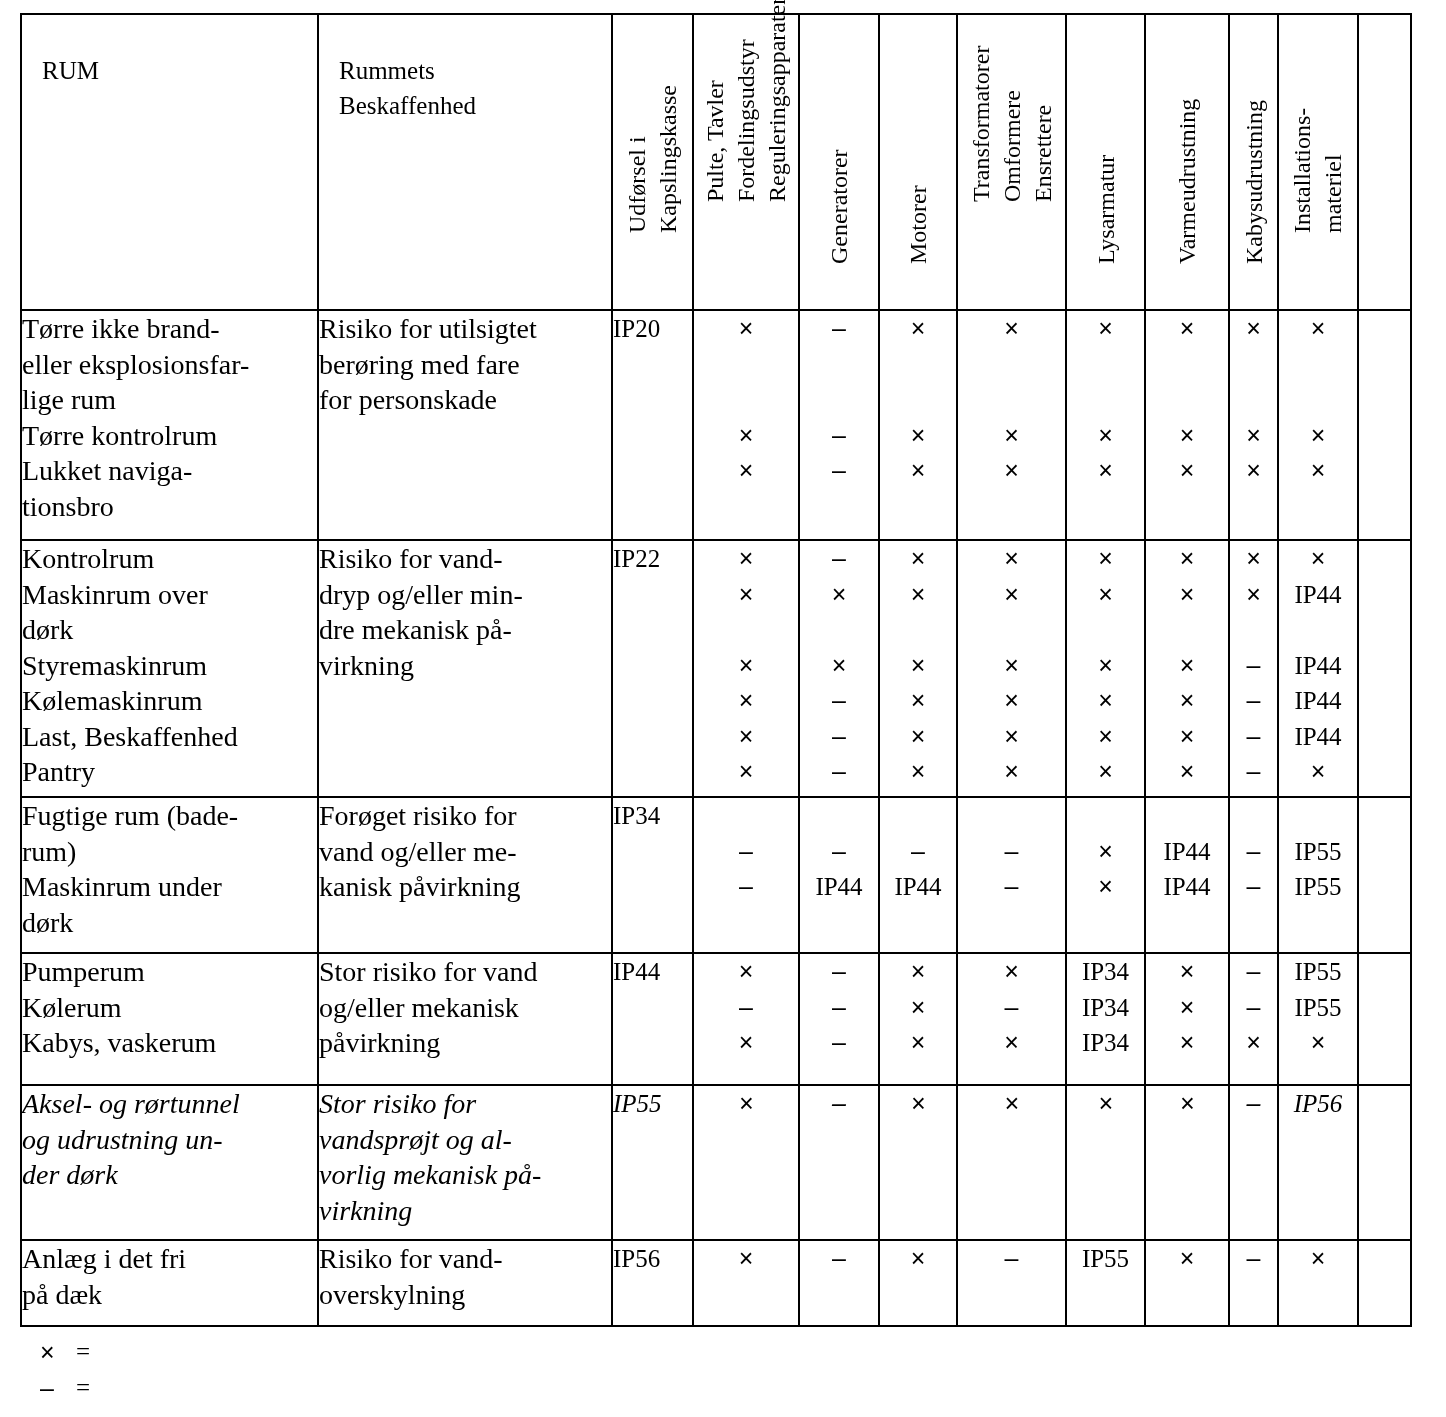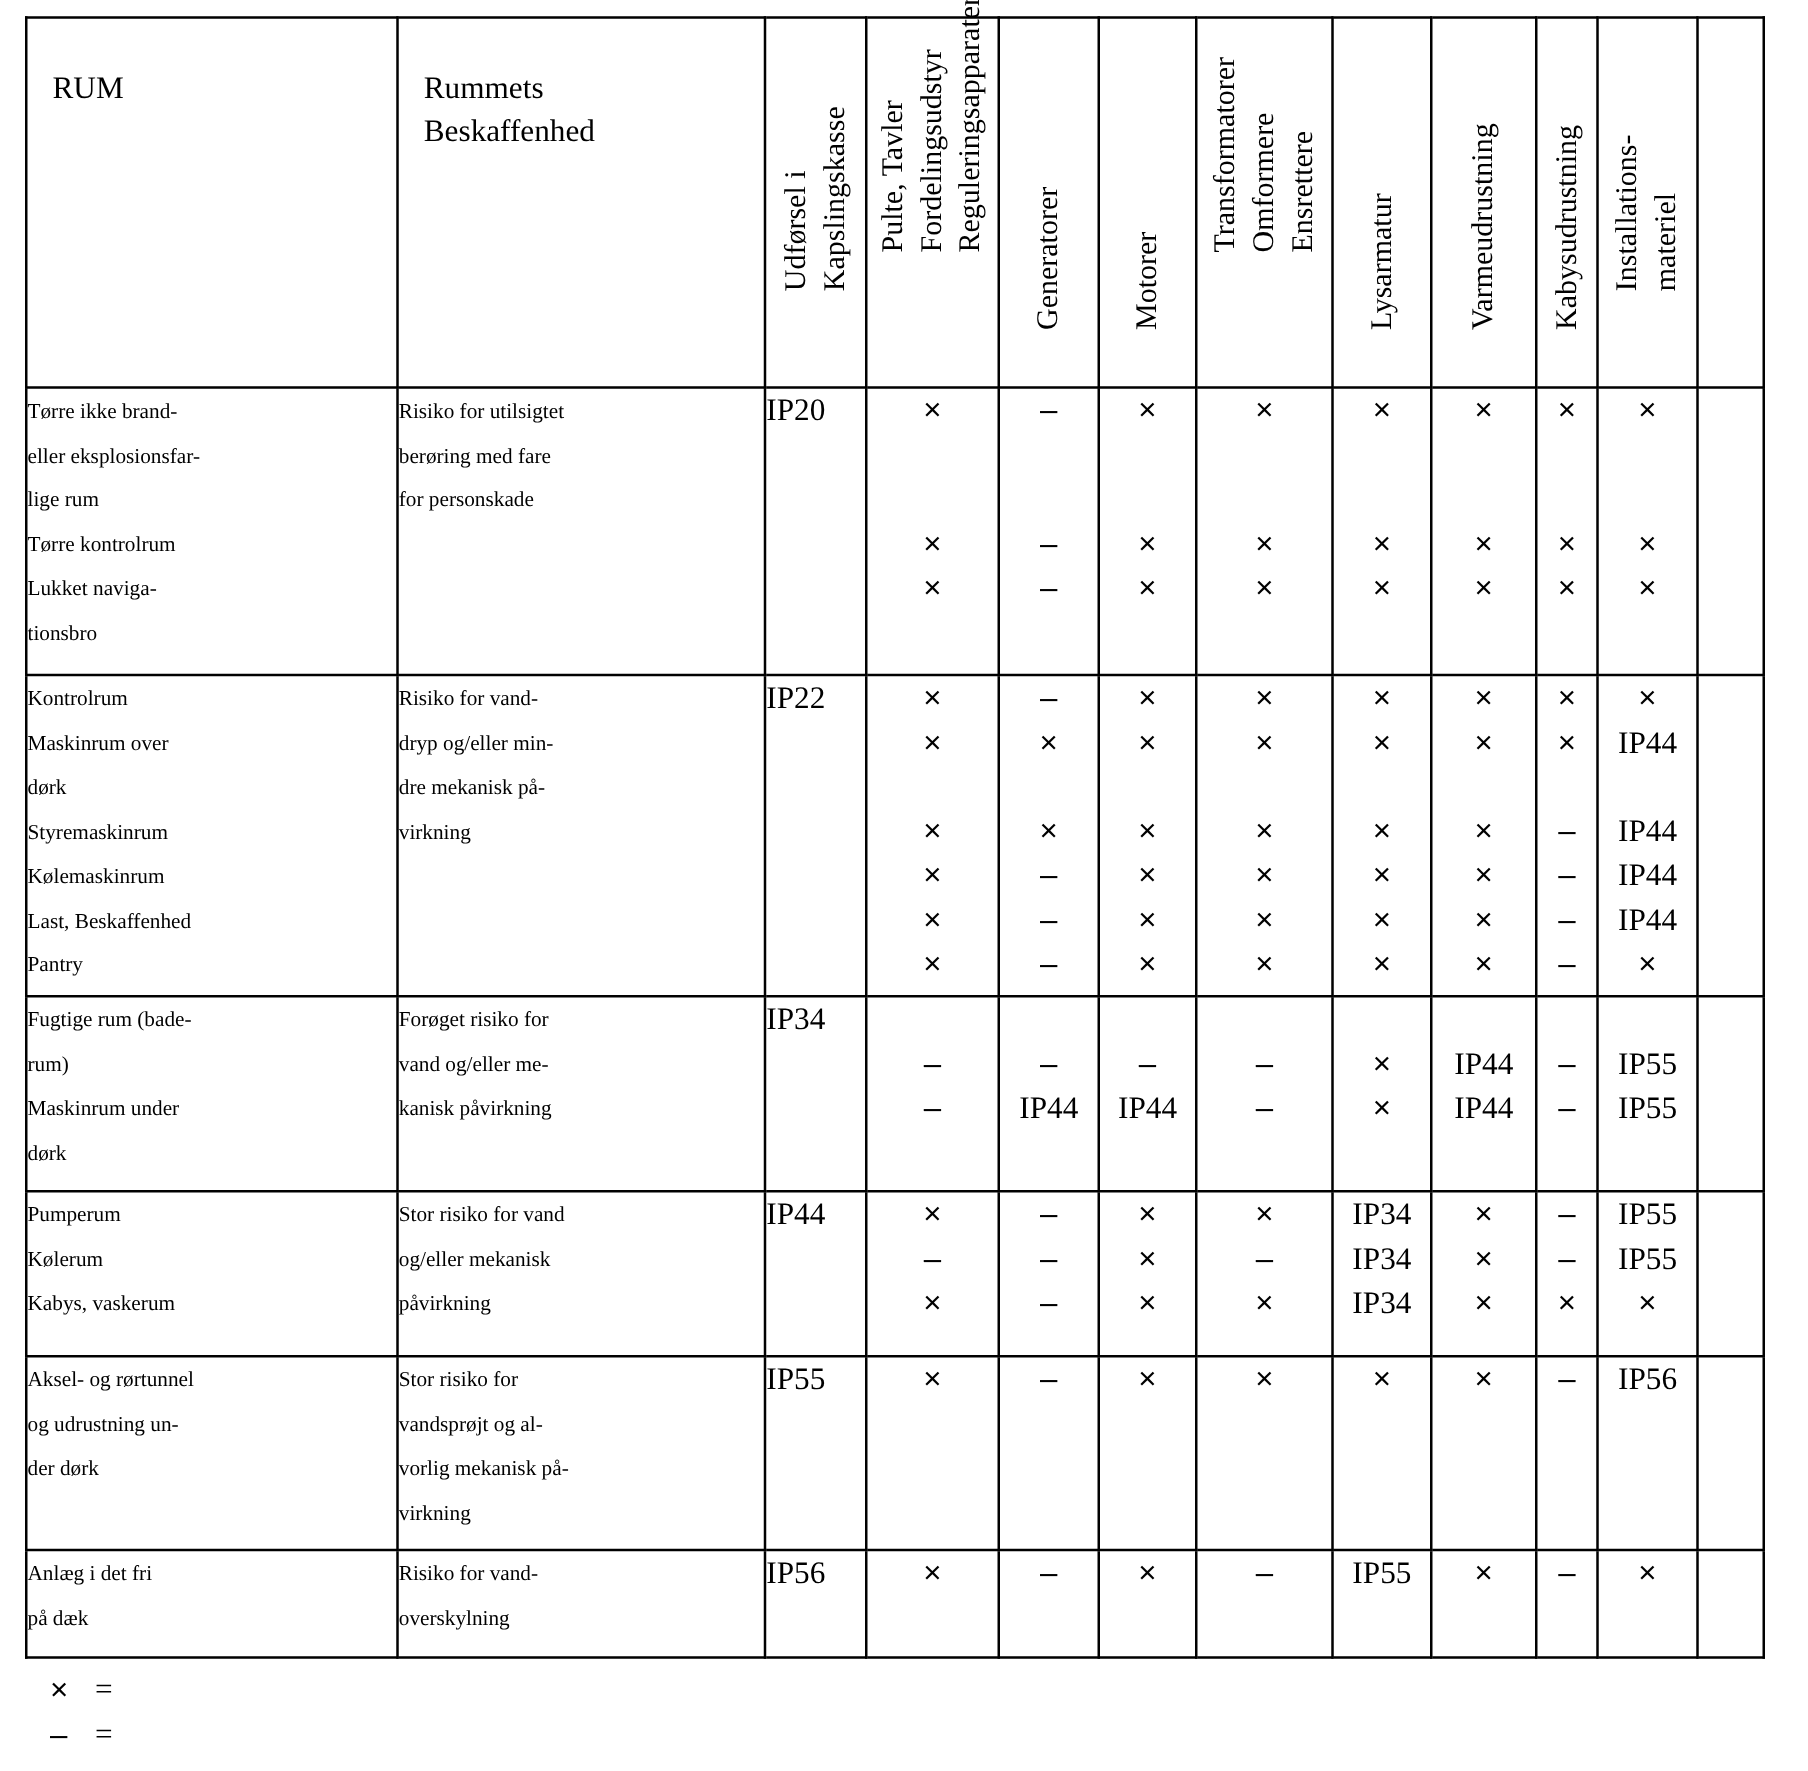--- a/index.html
+++ b/index.html
@@ -3,21 +3,21 @@
 <meta charset="utf-8">
 <style>
   html, body { margin:0; padding:0; background:#ffffff; }
   body { width:1446px; height:1417px; position:relative; font-family:"Liberation Serif", "DejaVu Serif", serif; color:#000; }
   .tbl { position:absolute; left:20px; top:13px; border-collapse:collapse; table-layout:fixed; }
   .tbl td, .tbl th { border:2.5px solid #000; padding:0; vertical-align:top; font-weight:normal; }
   .hdr th { height:294px; position:relative;margin-left:13px; }
   .hdr-text { font-size:25px; line-height:35px; padding:38px 0 0 20px; text-align:left; }
   .vwrap { position:absolute; left:0; right:0; bottom:14px; height:280px; }
   .vtext { position:absolute; left:50%; bottom:0; transform-origin:0 0; transform:rotate(-90deg) translate(0,-50%); white-space:nowrap; font-size:24px; line-height:31px; text-align:left; }
-  .txtcell { font-size:17px; line-height:35.5px; padding:3px 0 4px 20px; }
+  .txtcell { font-size:28px; line-height:35.5px; padding:3px 0 4px 20px; }
   .txtcell div { white-space:nowrap; }
   .ipcell { font-size:25px; line-height:35.5px; padding:3px 0 0 9px; }
   .mark { font-family:"Liberation Sans", "DejaVu Sans", sans-serif; font-size:25px; line-height:35.5px; height:35.5px; text-align:center; white-space:nowrap; }
   .mark.ip { font-family:"Liberation Serif", "DejaVu Serif", serif; font-size:25px; }
   .markcol { padding-top:3px; }
   .legend { position:absolute; left:40px; top:1334px; font-size:25px; line-height:36px; }
   .legend-row { display:flex; white-space:nowrap; }
   .legend-sym { width:36px; font-family:"Liberation Sans", sans-serif; }
   .legend-eq { width:40px; }
 </style>
@@ -411,21 +411,21 @@
           <div class="mark">–</div>
           <div class="mark">×</div>
         </td>
         <td class="markcol">
           <div class="mark ip">IP55</div>
           <div class="mark ip">IP55</div>
           <div class="mark">×</div>
         </td>
         <td></td>
       </tr>
-      <tr style="height: 155px;">
+      <tr style="height: 155px; font-style: italic;">
         <td class="txtcell">
           <div>Aksel- og rørtunnel</div>
           <div>og udrustning un-</div>
           <div>der dørk</div>
         </td>
         <td class="txtcell">
           <div>Stor risiko for</div>
           <div>vandsprøjt og al-</div>
           <div>vorlig mekanisk på-</div>
           <div>virkning</div>

